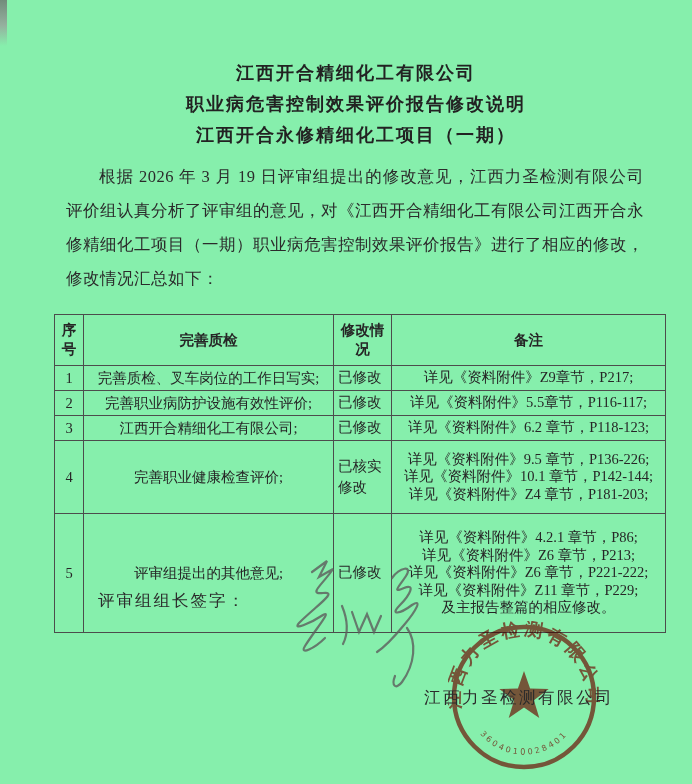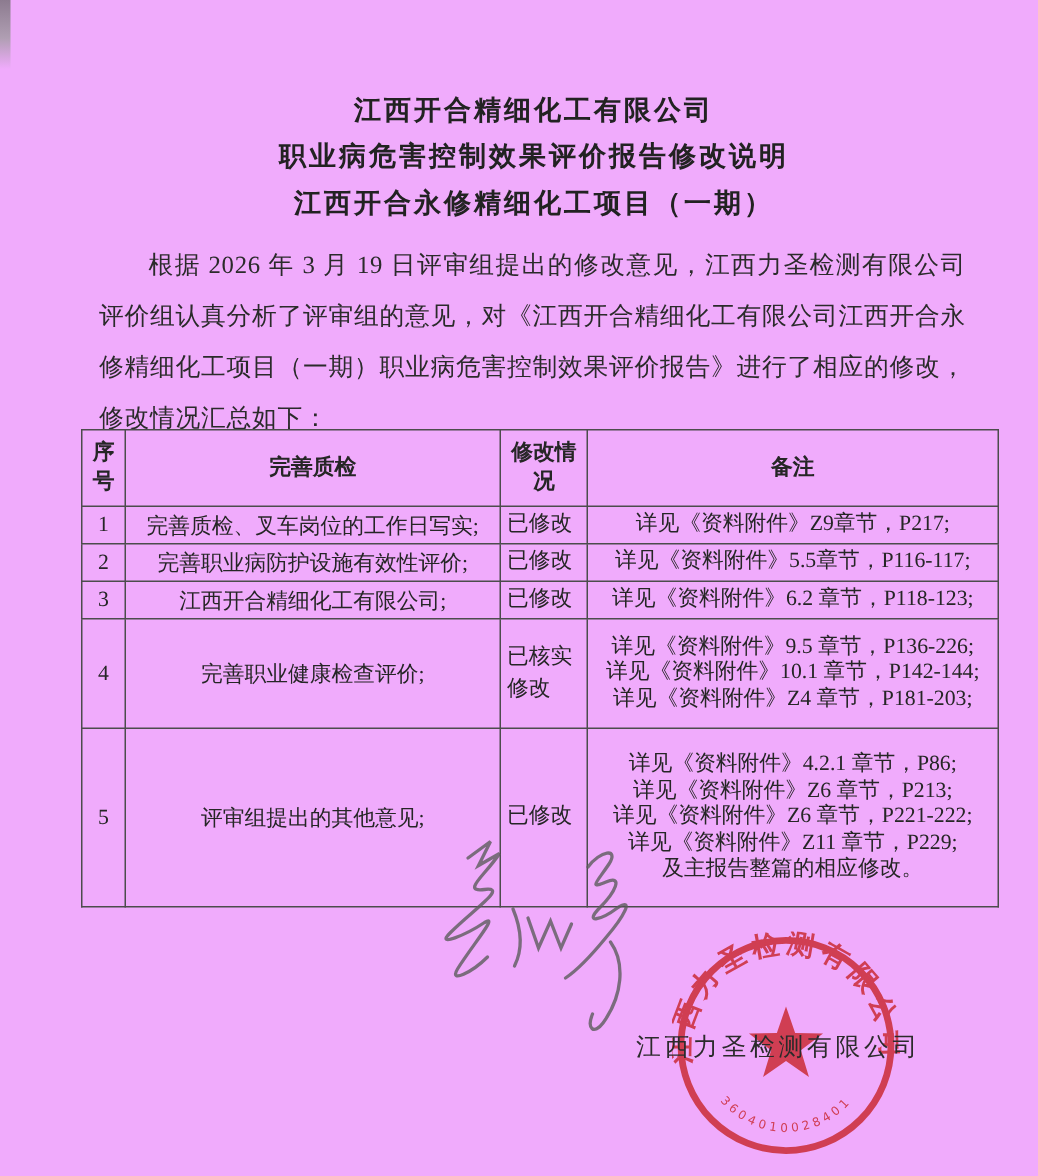--- a/index.html
+++ b/index.html
@@ -1,19 +1,19 @@
 <!DOCTYPE html>
 <html><head>
 <meta charset="utf-8">
 <style>
   html,body{margin:0;padding:0;background:#ffffff;}
   .page{
     position:relative;
     width:692px;height:784px;
-    background:#f0abfc;
+    background:#86efac;
     overflow:hidden;
     font-family:"Liberation Serif","DejaVu Serif",serif;
     color:#2e2e2e;
   }
   
   .scan-artifact{
     position:absolute;left:0;top:0;width:7px;height:46px;
     background:linear-gradient(180deg,#6b6b6b 0%,#9a9a9a 55%,rgba(170,170,170,0) 100%);
     opacity:.75;
   }
@@ -33,21 +33,21 @@
   table.rev{
     position:absolute;left:54px;top:286px;width:611px;
     border-collapse:collapse;table-layout:fixed;
     font-size:14.5px;color:#262626;
   }
   table.rev th,table.rev td{
     border:1px solid #4c4c4c;
     padding:1px 4px;
     vertical-align:middle;
   }
-  table.rev{border:1.5px solid #404040;}
+  table.rev{border:1.5px solid #404040;margin-top:28px;}
   th.h{font-weight:bold;text-align:center;height:48px;line-height:1.3;}
   td.no{text-align:center;}
   td.opinion{text-align:center;padding-left:9px;}
   td.status{text-align:left;line-height:1.45;}
   td.remark{text-align:center;padding-left:10px;white-space:pre-line;line-height:17.6px;}
   tr.r-short td{height:22px;}
   tr.r-mid td{height:70px;}
   tr.r-tall td{height:116px;}
   .sig-label{
     position:absolute;left:98px;top:590px;
@@ -129,20 +129,21 @@
         <td class="status">已修改</td>
         <td class="remark">详见《资料附件》4.2.1 章节，P86;
 详见《资料附件》Z6 章节，P213;
 详见《资料附件》Z6 章节，P221-222;
 详见《资料附件》Z11 章节，P229;
 及主报告整篇的相应修改。</td>
       </tr>
     </tbody>
   </table>
 
+  <span class="sig-label">评审组组长签字：</span>
 
   <svg class="signature-svg" width="186" height="152" viewBox="0 0 186 152" aria-hidden="true">
     <path d="M46,20 L61,9 L53,25 L67,17 C58,31 41,43 57,41 C73,39 50,54 34,70 C24,80 45,71 57,63 C67,57 49,78 39,94 C33,104 49,96 59,86"></path>
     <path d="M76,54 C81,66 83,80 77,92"></path>
     <path d="M86,60 L93,80 L101,62 L108,80 L115,64"></path>
     <path d="M126,26 C134,15 147,13 140,24 C132,36 126,41 138,36 C150,31 144,43 134,53 C123,64 134,62 146,53 C157,46 150,59 138,73 C129,84 120,94 111,100"></path>
     <path d="M141,76 C151,90 149,112 136,130 C130,138 125,134 129,124"></path>
   </svg>
 
   <svg class="stamp" width="152" height="152" viewBox="0 0 152 152" aria-hidden="true">

